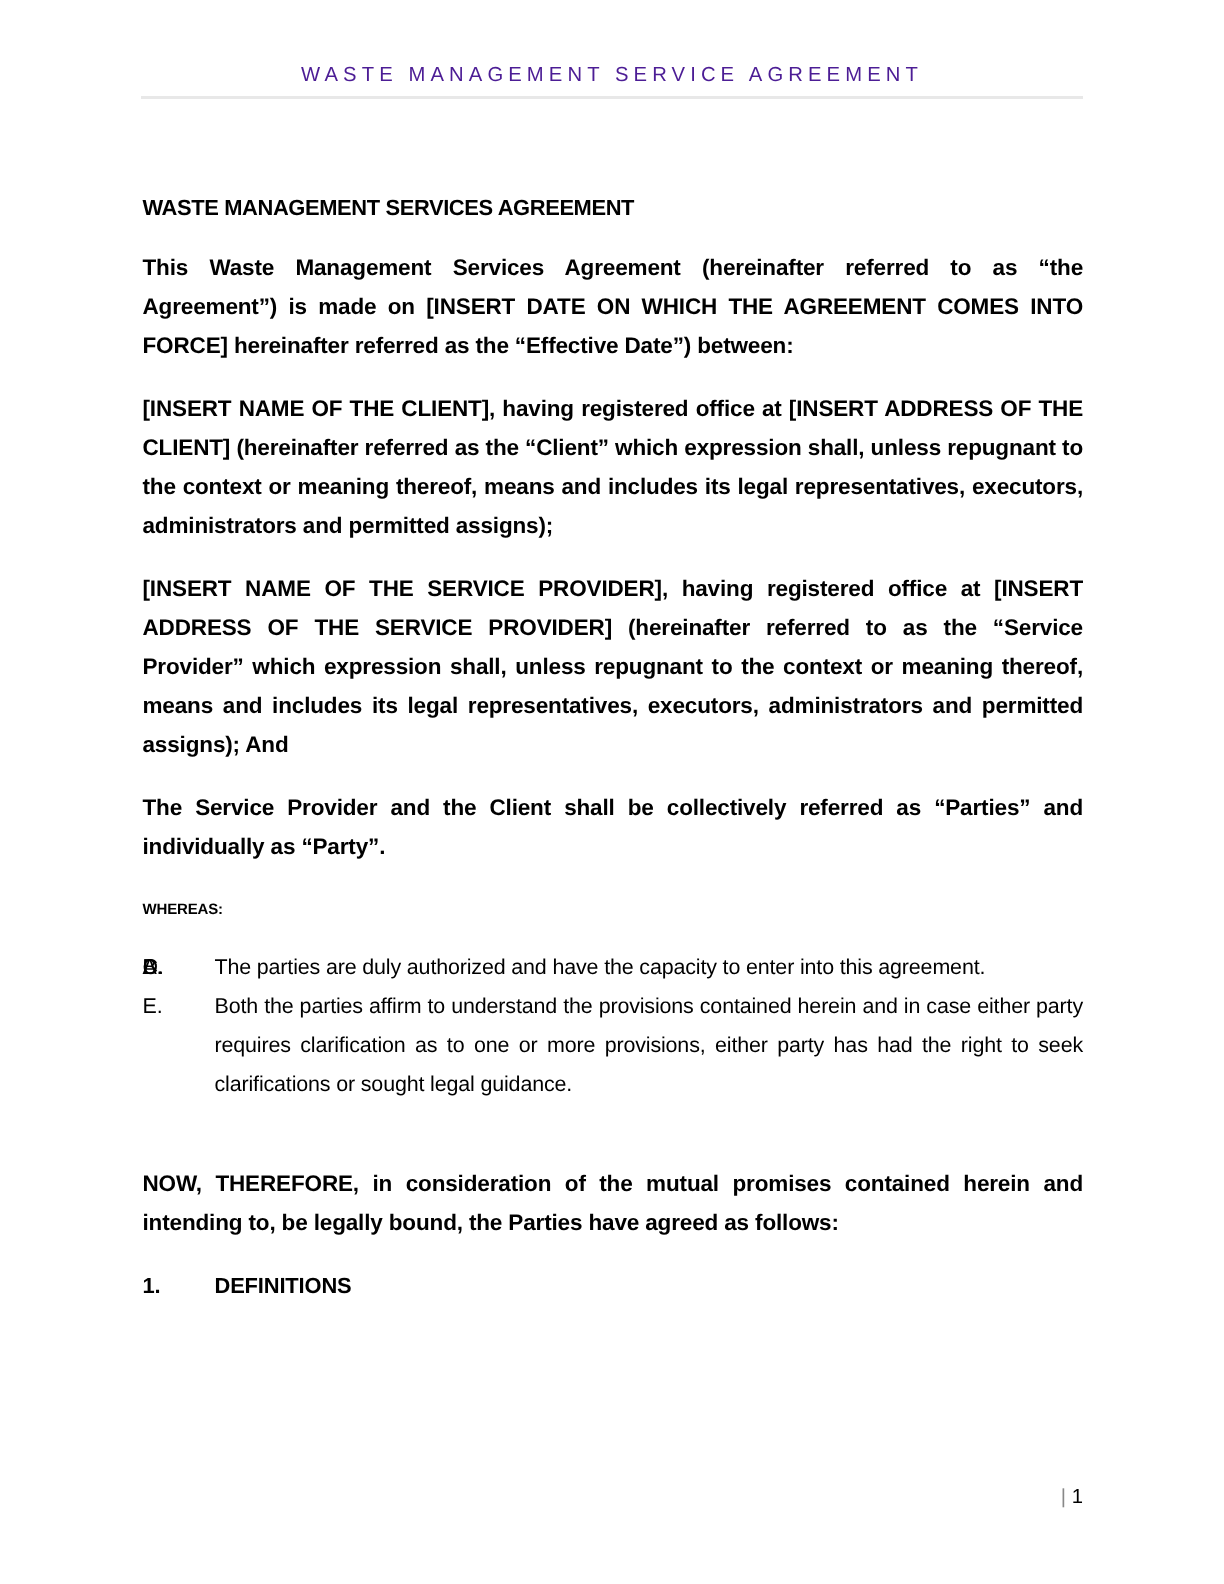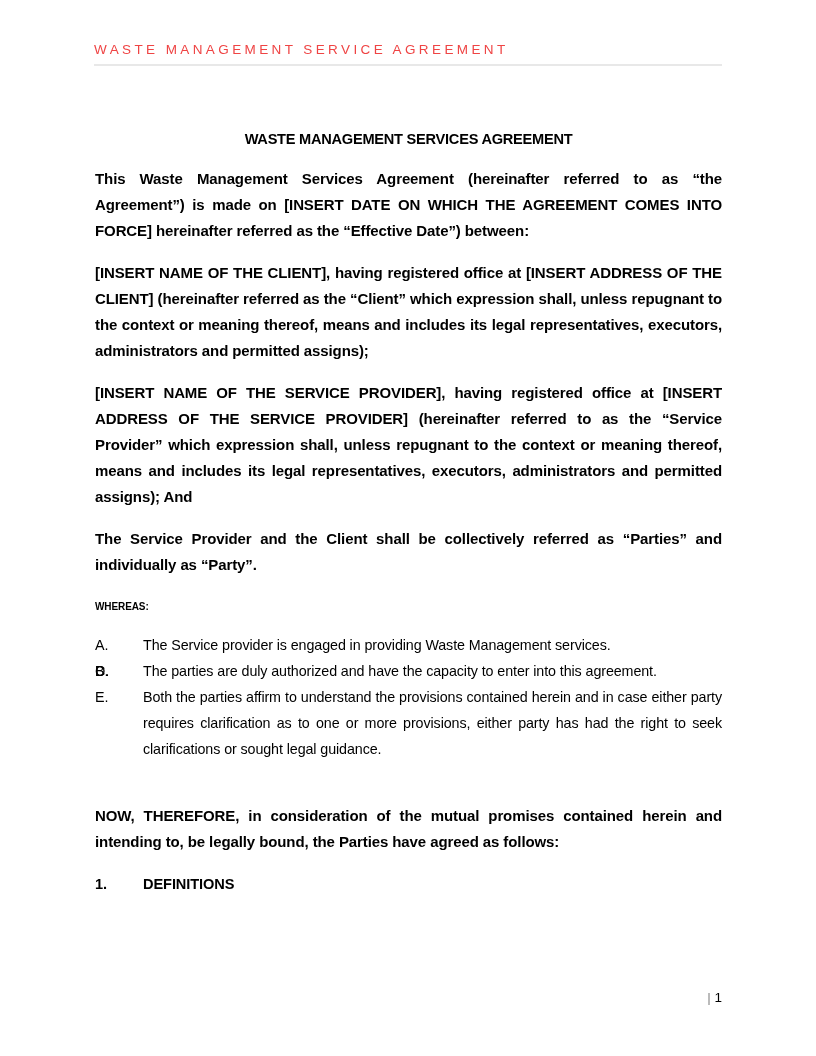--- a/index.html
+++ b/index.html
@@ -24,45 +24,45 @@
   }
 
   
   .doc-header {
     position: absolute;
     left: 94px;
     top: 40px;
     width: 628px;
   }
   .doc-header-text {
-    text-align: left;
+    text-align: center;
     font-size: 13.5px;
     letter-spacing: 3.4px;
-    color: #ef4444;
+    color: #4c1d95;
     font-family: "Liberation Sans", sans-serif;
     line-height: 20px;
     white-space: nowrap;
   }
   .doc-header-rule {
     margin-top: 4px;
     height: 2px;
     background: #e8e8e8;
     width: 628px;
   }
 
   
   .doc-body {
     position: absolute;
     left: 95px;
     top: 128px;
     width: 627px;
   }
 
   .doc-title {
-    text-align: center;
+    text-align: left;
     font-weight: bold;
     font-size: 14.6px;
     line-height: 22px;
     letter-spacing: -0.25px;
     margin: 0 0 16px 0;
     font-family: "Liberation Sans", sans-serif;
   }
 
   p.para {
     margin: 0 0 16px 0;
@@ -173,21 +173,20 @@
     <p class="para">[INSERT NAME OF THE SERVICE PROVIDER], having registered office at [INSERT ADDRESS OF THE SERVICE PROVIDER] (hereinafter referred to as the “Service Provider” which expression shall, unless repugnant to the context or meaning thereof, means and includes its legal representatives, executors, administrators and permitted assigns); And</p>
 
     <p class="para">The Service Provider and the Client shall be collectively referred as “Parties” and individually as “Party”.</p>
 
     <div class="whereas">WHEREAS:</div>
 
     <div class="recitals">
 
       <div class="recital">
         <span class="recital-marker">A.</span>
-        <span>The Service provider is engaged in providing Waste Management services.</span>
       </div>
 
       <div class="recital">
         <span class="recital-marker">B.</span>
       </div>
 
       <div class="recital">
         <span class="recital-marker">C.</span>
       </div>
 

